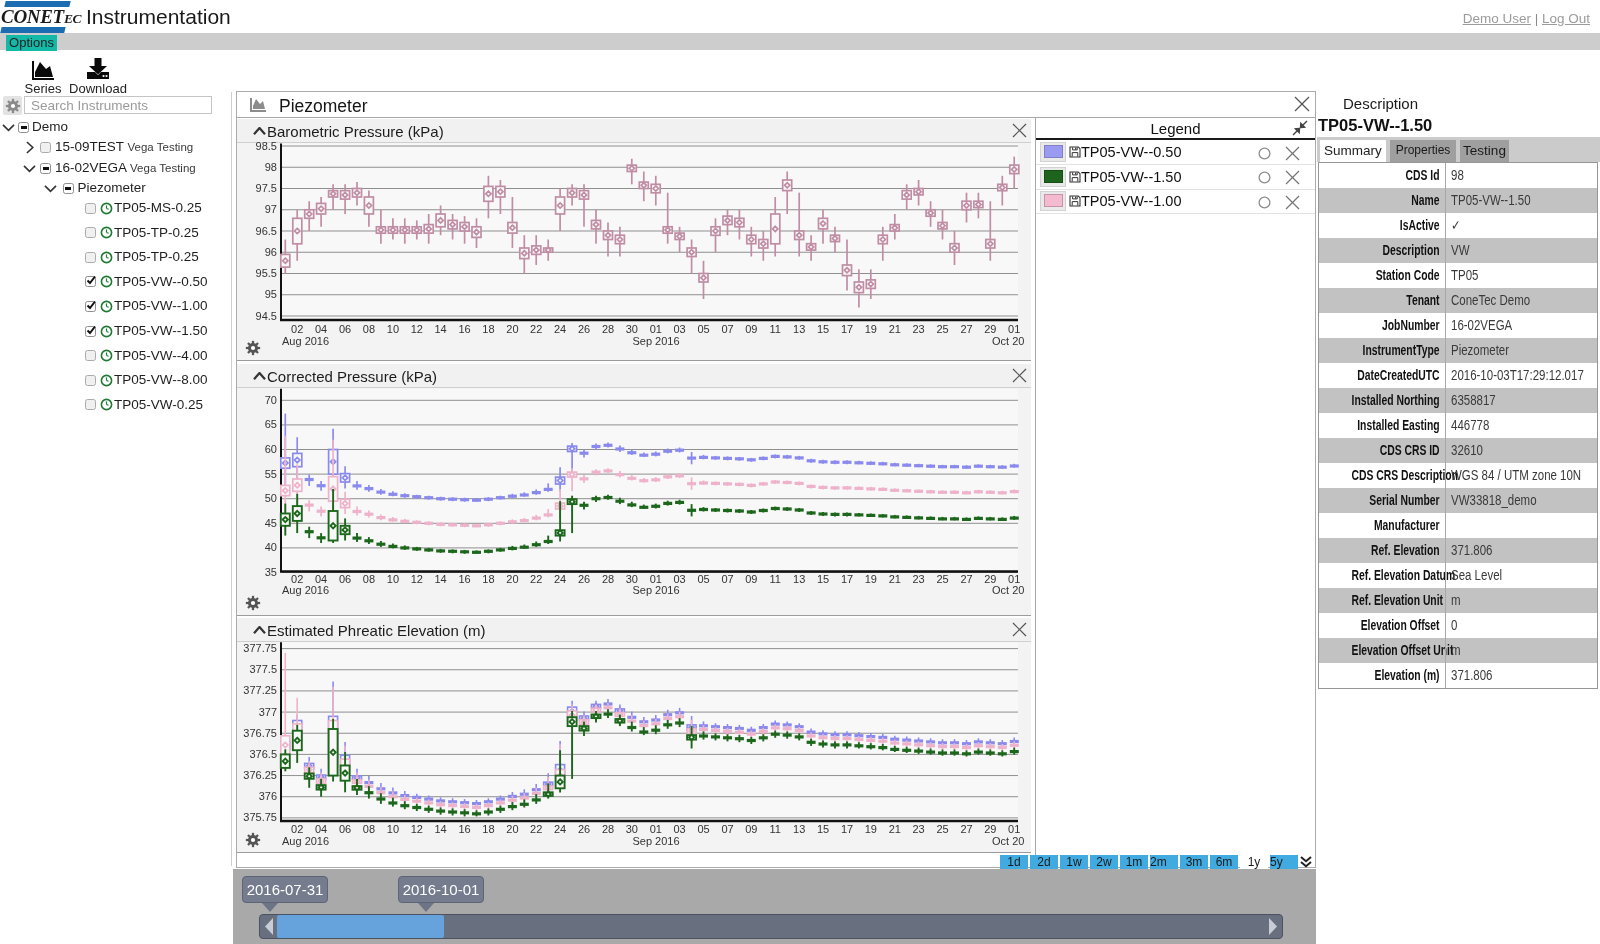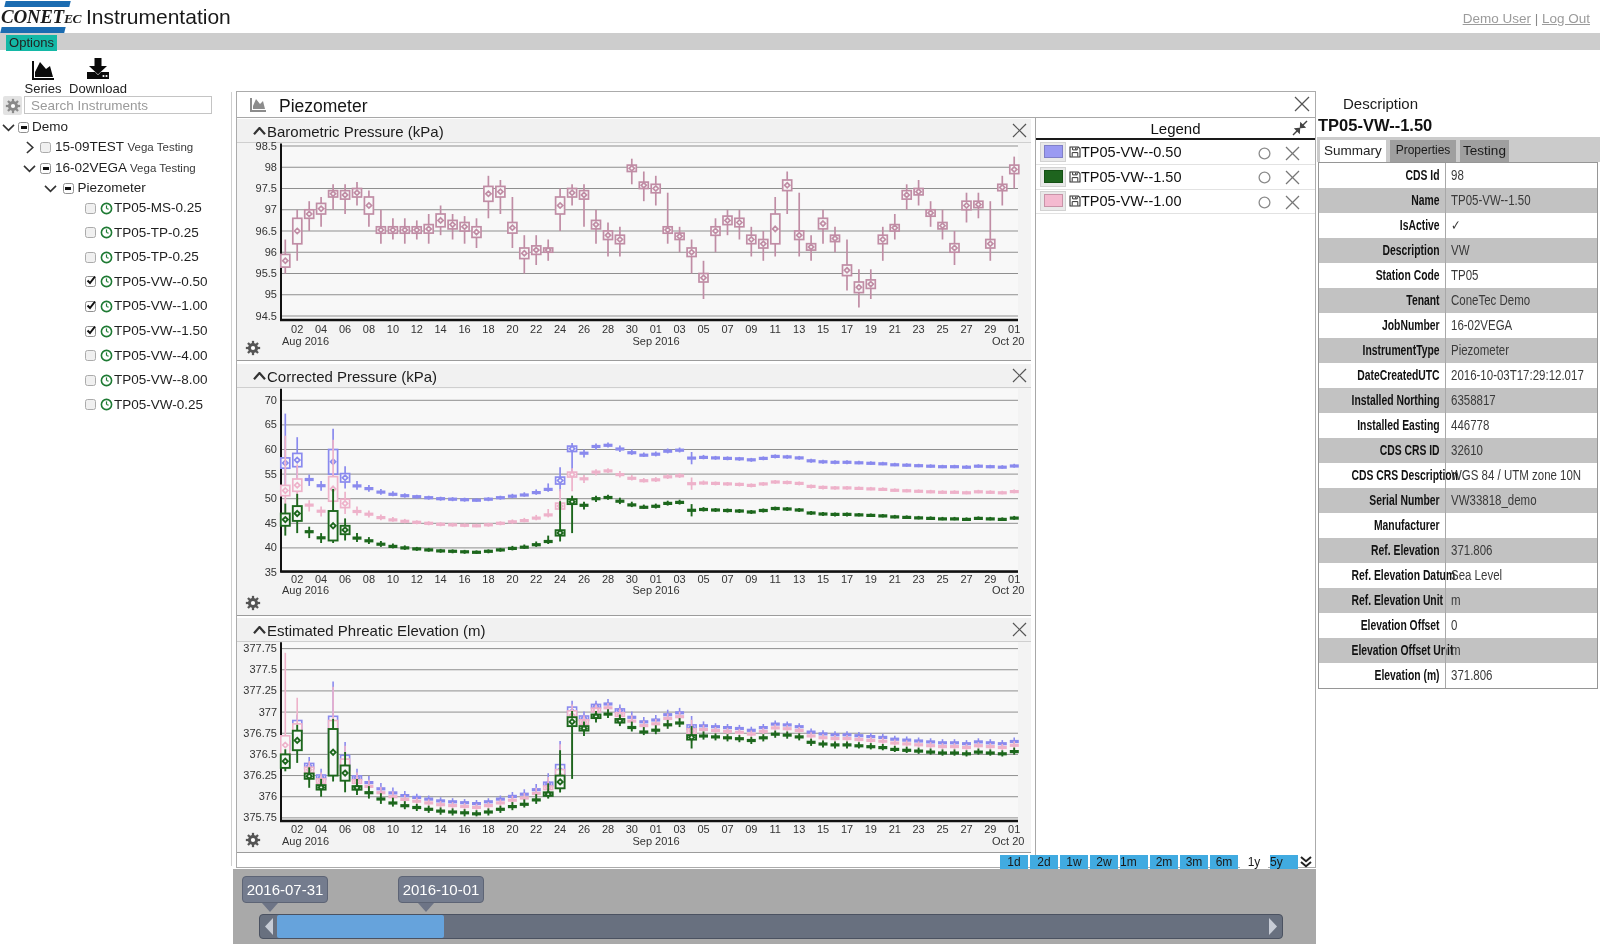--- a/index.html
+++ b/index.html
@@ -1440,22 +1440,22 @@
     <circle cx="6.5" cy="6.5" r="5.4" fill="none" stroke="#8c8c8c" stroke-width="1.3"></circle>
   </svg>
 <svg width="15.0" height="15.0" style="position:absolute;left:1284.5px;top:194.5px">
     <line x1="1" y1="1" x2="14.0" y2="14.0" stroke="#777" stroke-width="1.3"></line>
     <line x1="14.0" y1="1" x2="1" y2="14.0" stroke="#777" stroke-width="1.3"></line>
   </svg>
 <div class="abs" style="left:1000px;top:854.5px;width:28px;height:15px;background:#41abe1;font-size:12px;color:#1a1a1a;text-align:center;line-height:15px">1d</div>
 <div class="abs" style="left:1030px;top:854.5px;width:28px;height:15px;background:#41abe1;font-size:12px;color:#1a1a1a;text-align:center;line-height:15px">2d</div>
 <div class="abs" style="left:1060px;top:854.5px;width:28px;height:15px;background:#41abe1;font-size:12px;color:#1a1a1a;text-align:center;line-height:15px">1w</div>
 <div class="abs" style="left:1090px;top:854.5px;width:28px;height:15px;background:#41abe1;font-size:12px;color:#1a1a1a;text-align:center;line-height:15px">2w</div>
-<div class="abs" style="left:1120px;top:854.5px;width:28px;height:15px;background:#41abe1;font-size:12px;color:#1a1a1a;line-height:15px">1m</div>
-<div class="abs" style="left:1150px;top:854.5px;width:28px;height:15px;background:#41abe1;font-size:12px;color:#1a1a1a;text-align:center;line-height:15px">2m</div>
+<div class="abs" style="left:1120px;top:854.5px;width:28px;height:15px;background:#41abe1;font-size:12px;color:#1a1a1a;text-align:center;line-height:15px">1m</div>
+<div class="abs" style="left:1150px;top:854.5px;width:28px;height:15px;background:#41abe1;font-size:12px;color:#1a1a1a;text-align:left;line-height:15px">2m</div>
 <div class="abs" style="left:1180px;top:854.5px;width:28px;height:15px;background:#41abe1;font-size:12px;color:#1a1a1a;text-align:center;line-height:15px">3m</div>
 <div class="abs" style="left:1210px;top:854.5px;width:28px;height:15px;background:#41abe1;font-size:12px;color:#1a1a1a;text-align:center;line-height:15px">6m</div>
 <div class="abs" style="left:1240px;top:854.5px;width:28px;height:15px;background:#fff;font-size:12px;color:#1a1a1a;text-align:center;line-height:15px">1y</div>
 <div class="abs" style="left:1270px;top:854.5px;width:28px;height:15px;background:#41abe1;font-size:12px;color:#1a1a1a;text-align:left;line-height:15px">5y</div>
 <svg width="14" height="14" style="position:absolute;left:1299px;top:855px" viewBox="0 0 14 14">
     <path d="M2 2 L7 6.2 L12 2" fill="none" stroke="#222" stroke-width="2"></path>
     <path d="M2 7 L7 11.2 L12 7" fill="none" stroke="#222" stroke-width="2"></path>
   </svg>
 <div class="abs" style="left:233px;top:869px;width:1083px;height:75px;background:#a9a9a9"></div>
 <div class="abs" style="left:242px;top:876px;width:86px;height:27px;background:#747c8e;border:1px solid #5d6475;border-radius:4px;color:#fff;font-size:15px;text-align:center;line-height:26px">2016-07-31</div>

